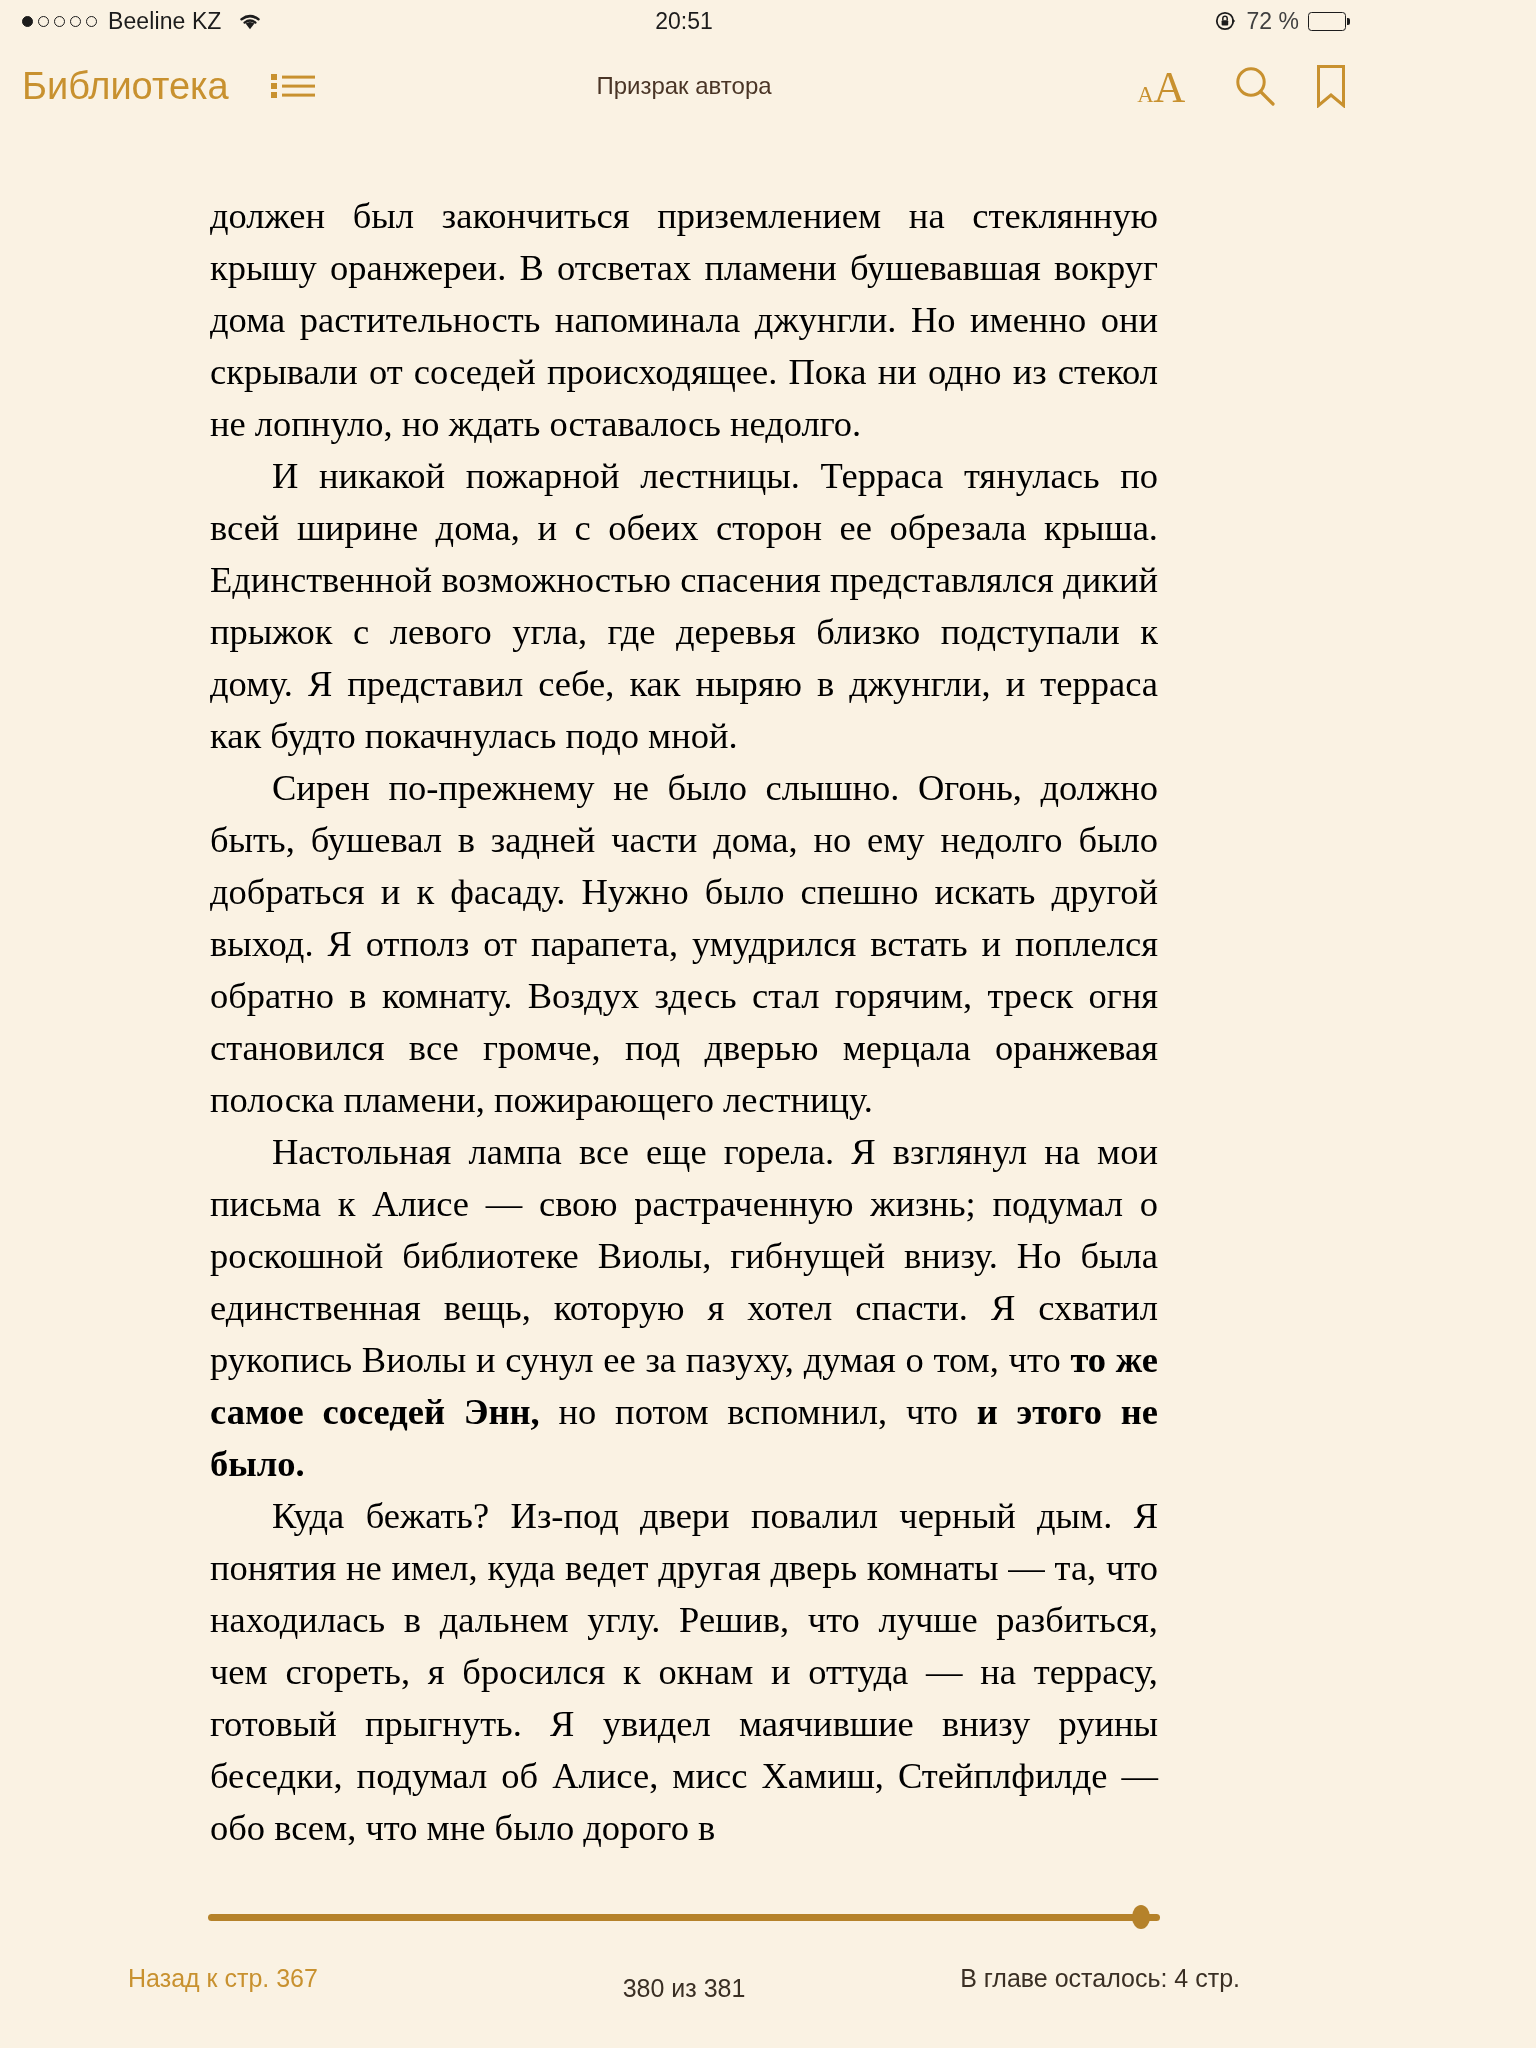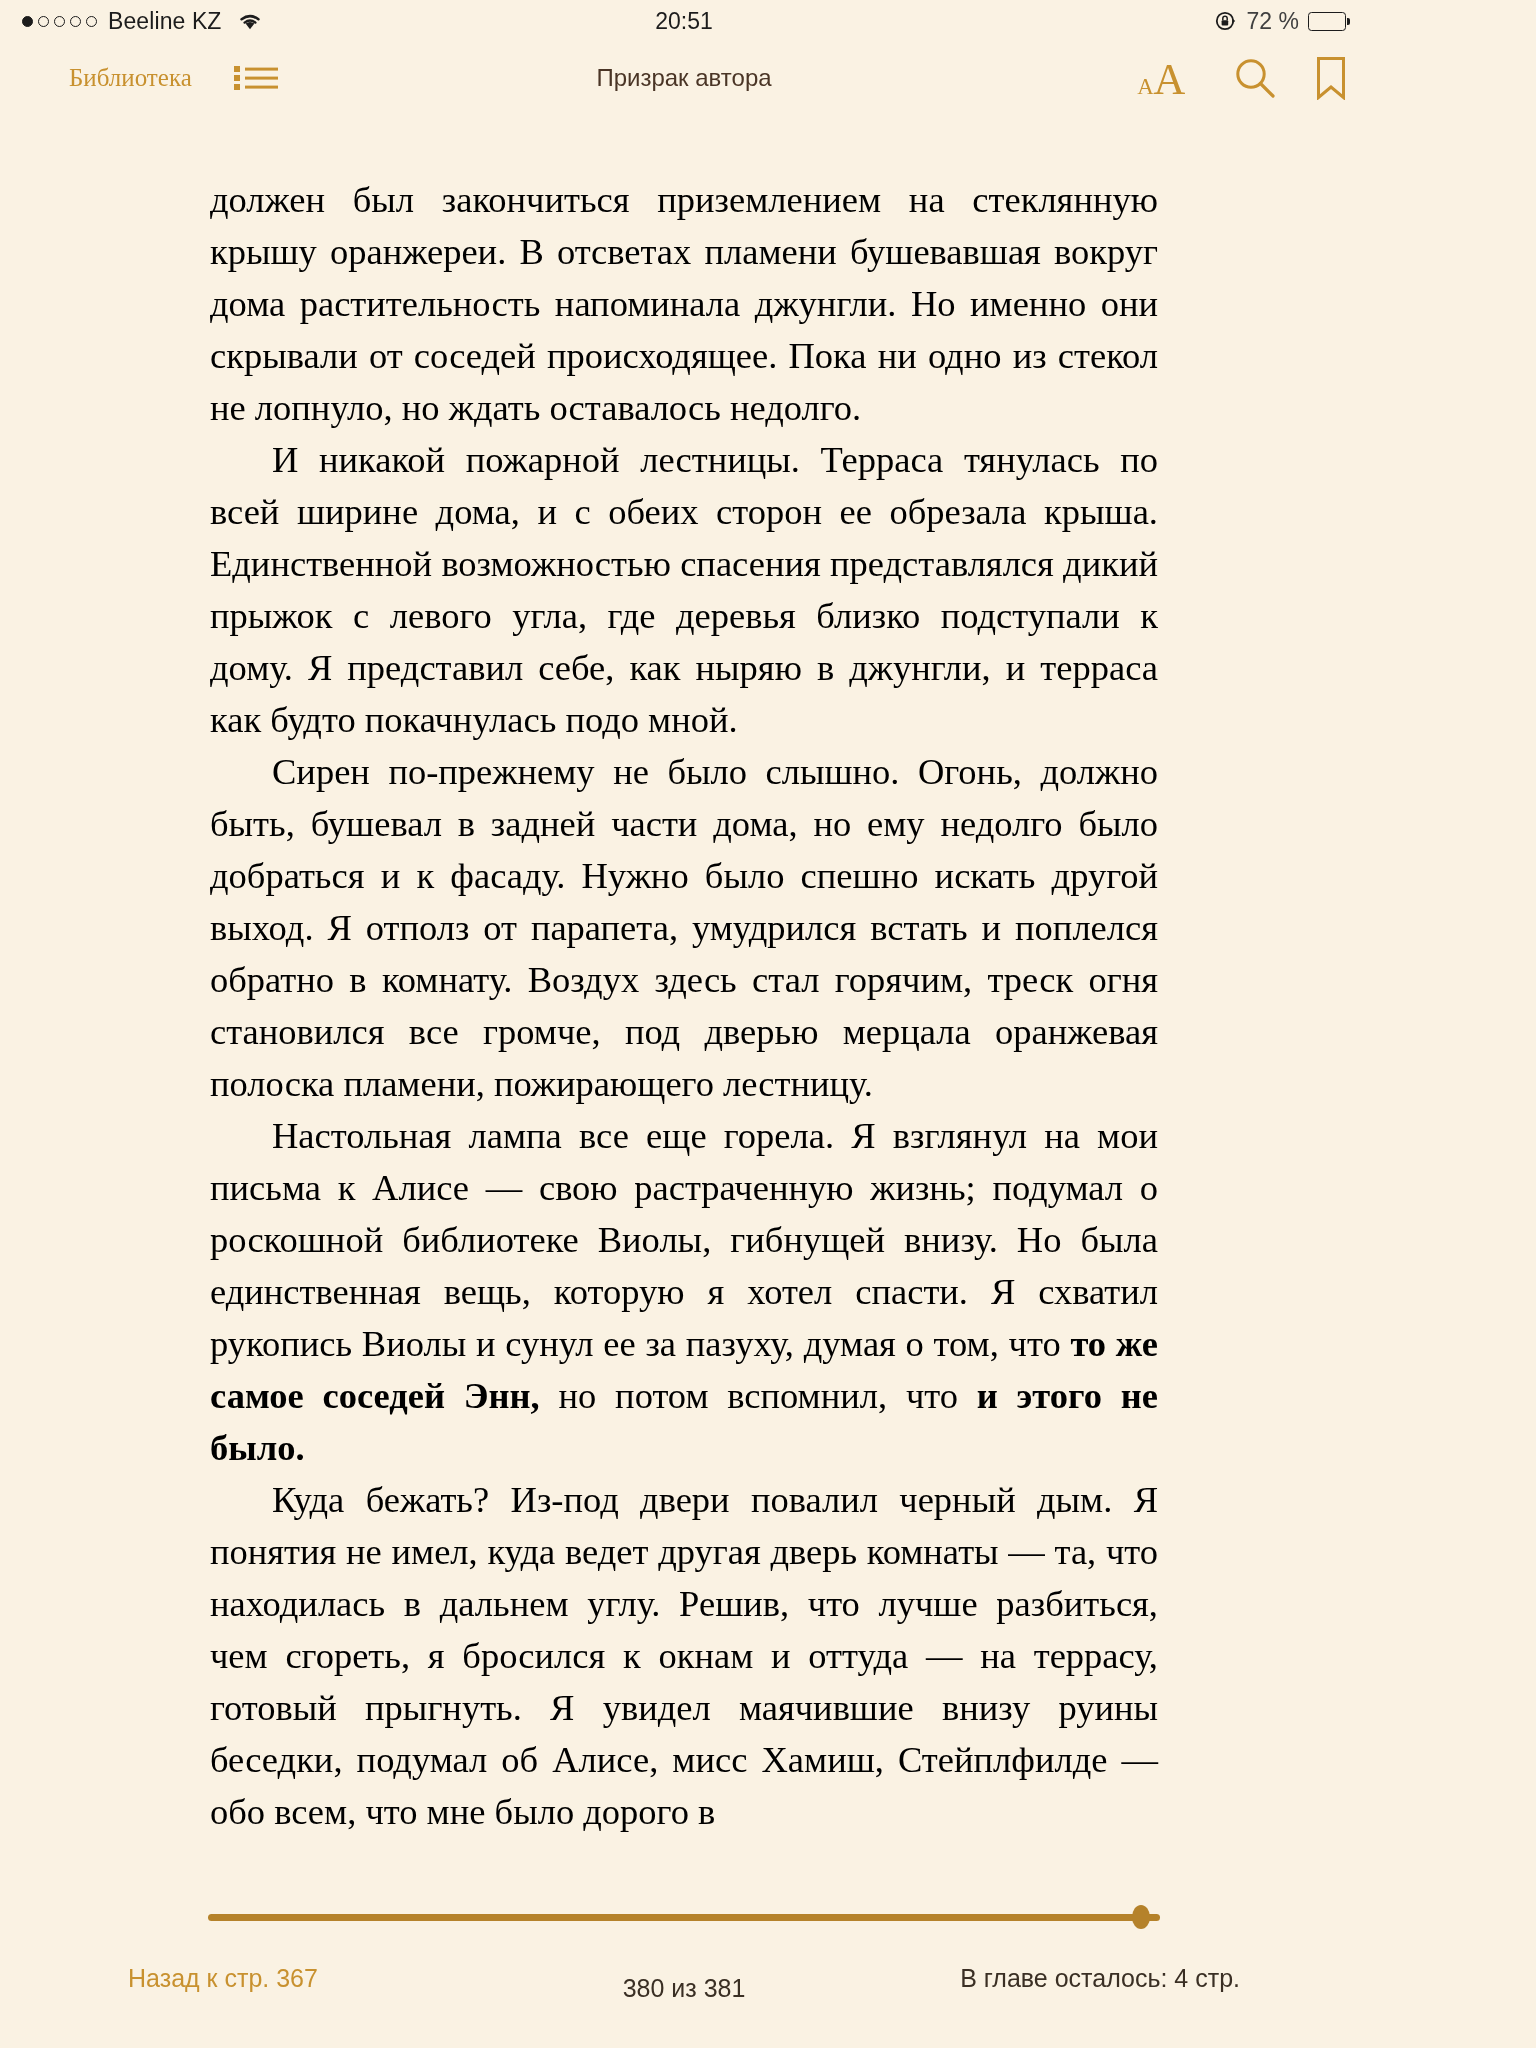--- a/index.html
+++ b/index.html
@@ -13,20 +13,21 @@
     overflow: hidden;
   }
 
   .device {
     position: relative;
     width: 1368px;
     height: 2048px;
     background: #faf2e3;
     display: flex;
     flex-direction: column;
+    gap: 8px;
   }
 
   
   .status-bar {
     height: 42px;
     flex: 0 0 42px;
     display: flex;
     align-items: center;
     padding: 0 22px;
     font-size: 22px;
@@ -99,26 +100,25 @@
   .nav-bar {
     flex: 0 0 72px;
     height: 72px;
     display: flex;
     align-items: center;
     padding: 0 22px;
     position: relative;
   }
   .nav-left { display: flex; align-items: center; gap: 42px; z-index: 2; }
   .library-link {
-    font-size: 25px;
+    font-size: 38px;
     color: #c8912f;
     cursor: pointer;
-    font-family: Liberation Serif, serif;
+    font-family: Liberation Sans, sans-serif;
     white-space: nowrap;
-    margin-left: 47px;
   }
   .toc-icon {
     width: 44px; height: 30px;
     cursor: pointer;
     display: block;
   }
   .nav-title {
     position: absolute;
     left: 0; right: 0;
     text-align: center;

